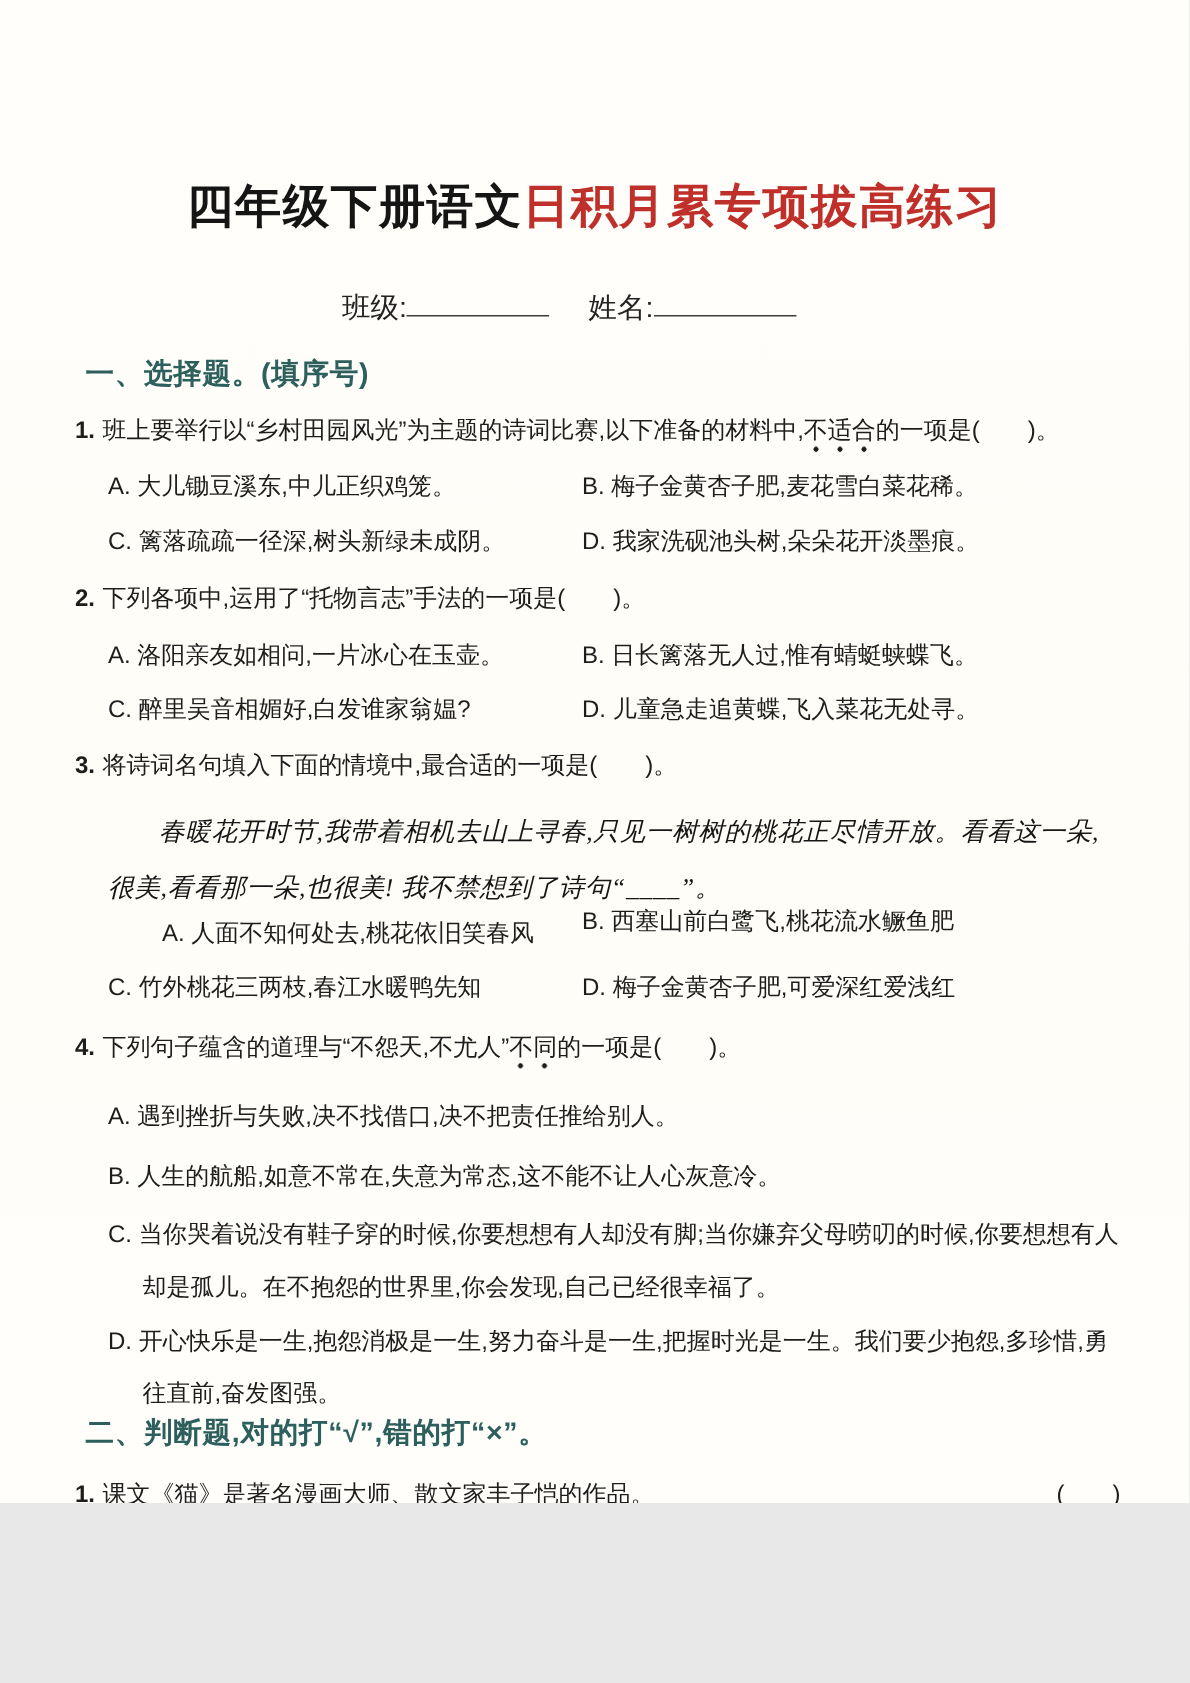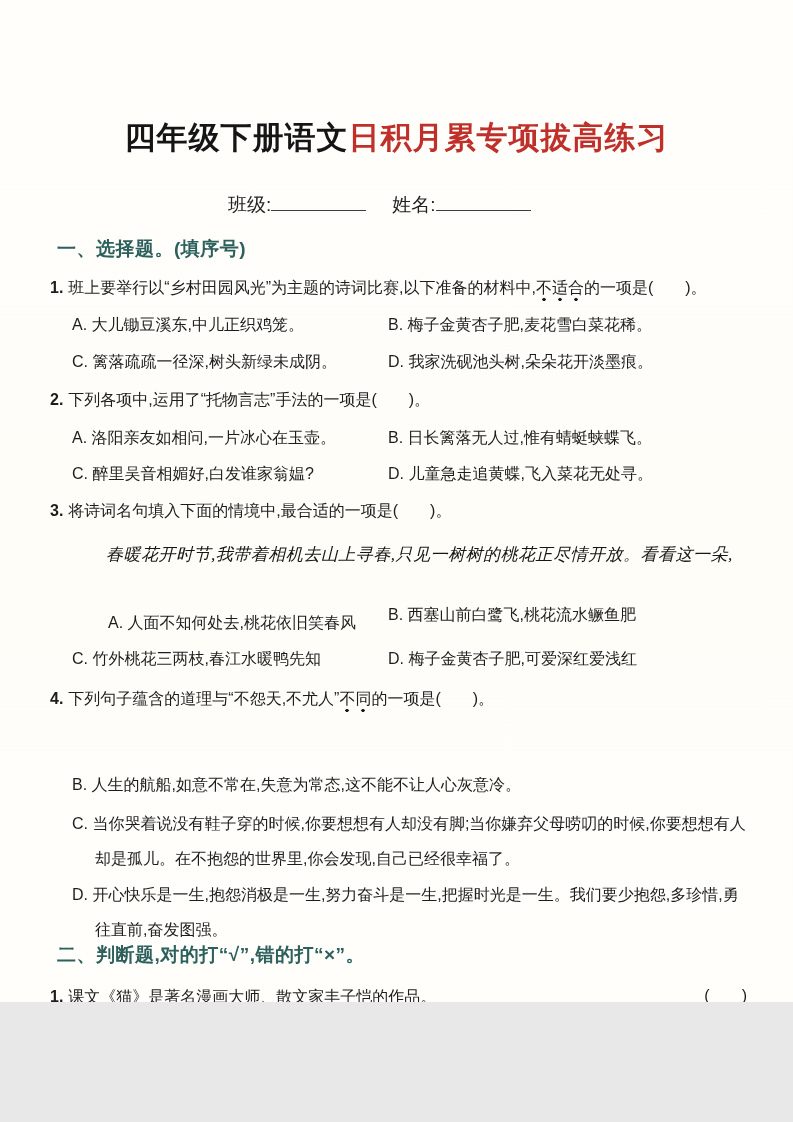--- a/index.html
+++ b/index.html
@@ -93,27 +93,29 @@
 
   <div class="abs stem" id="q2-stem"><span class="num">2.</span><span>下列各项中,运用了“托物言志”手法的一项是(　　)。</span></div>
   <div class="abs opt" id="q2-a">A. 洛阳亲友如相问,一片冰心在玉壶。</div>
   <div class="abs opt" id="q2-b">B. 日长篱落无人过,惟有蜻蜓蛱蝶飞。</div>
   <div class="abs opt" id="q2-c">C. 醉里吴音相媚好,白发谁家翁媪?</div>
   <div class="abs opt" id="q2-d">D. 儿童急走追黄蝶,飞入菜花无处寻。</div>
 
   <div class="abs stem" id="q3-stem"><span class="num">3.</span><span>将诗词名句填入下面的情境中,最合适的一项是(　　)。</span></div>
   <div class="abs" id="q3-passage">
     <div><span class="indent"></span><span>春暖花开时节,我带着相机去山上寻春,只见一树树的桃花正尽情开放。看看这一朵,</span></div>
+    <div>很美,看看那一朵,也很美! 我不禁想到了诗句“____”。</div>
   </div>
   <div class="abs opt" id="q3-a">A. 人面不知何处去,桃花依旧笑春风</div>
   <div class="abs opt" id="q3-b">B. 西塞山前白鹭飞,桃花流水鳜鱼肥</div>
   <div class="abs opt" id="q3-c">C. 竹外桃花三两枝,春江水暖鸭先知</div>
   <div class="abs opt" id="q3-d">D. 梅子金黄杏子肥,可爱深红爱浅红</div>
 
   <div class="abs stem" id="q4-stem"><span class="num">4.</span><span>下列句子蕴含的道理与“不怨天,不尤人”</span><span class="emph">不同</span><span>的一项是(　　)。</span></div>
+  <div class="abs opt-long" id="q4-a"><span>A.</span> <span>遇到挫折与失败,决不找借口,决不把责任推给别人。</span></div>
   <div class="abs opt-long" id="q4-b"><span>B.</span> <span>人生的航船,如意不常在,失意为常态,这不能不让人心灰意冷。</span></div>
   <div class="abs opt-long" id="q4-c"><span>C.</span> <span>当你哭着说没有鞋子穿的时候,你要想想有人却没有脚;当你嫌弃父母唠叨的时候,你要想想有人却是孤儿。在不抱怨的世界里,你会发现,自己已经很幸福了。</span></div>
   <div class="abs opt-long" id="q4-d"><span>D.</span> <span>开心快乐是一生,抱怨消极是一生,努力奋斗是一生,把握时光是一生。我们要少抱怨,多珍惜,勇往直前,奋发图强。</span></div>
 
   <div class="abs sec-heading" id="sec2-heading">二、判断题,对的打“√”,错的打“×”。</div>
   <div class="abs stem" id="item1"><span class="num">1.</span><span>课文《猫》是著名漫画大师、散文家丰子恺的作品。</span></div>
   <div class="abs" id="item1-bracket">(　　)</div>
 
   <div class="abs" id="footer">第 页 共 页</div>
 

